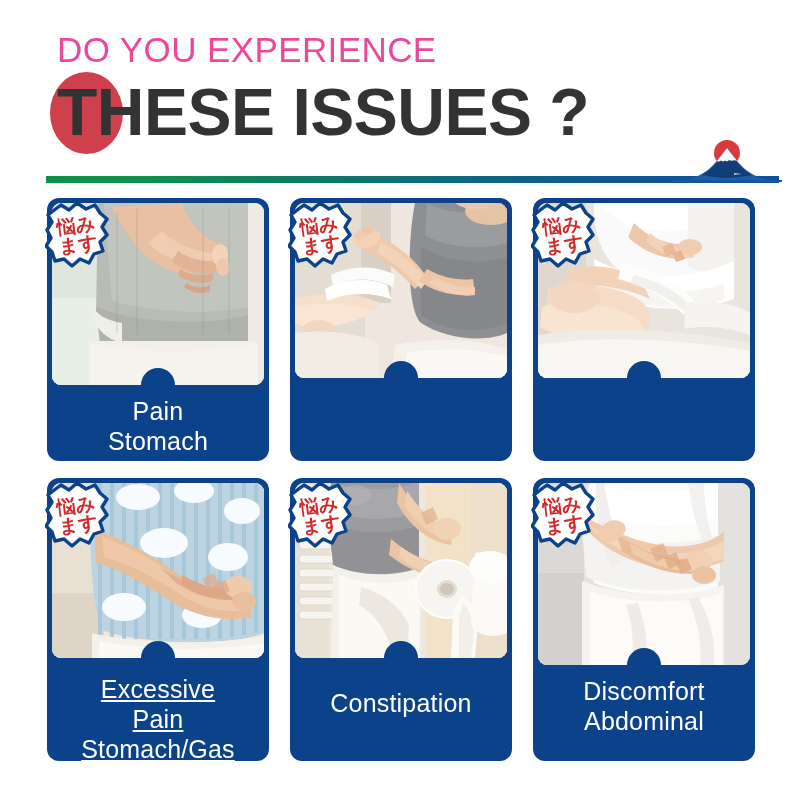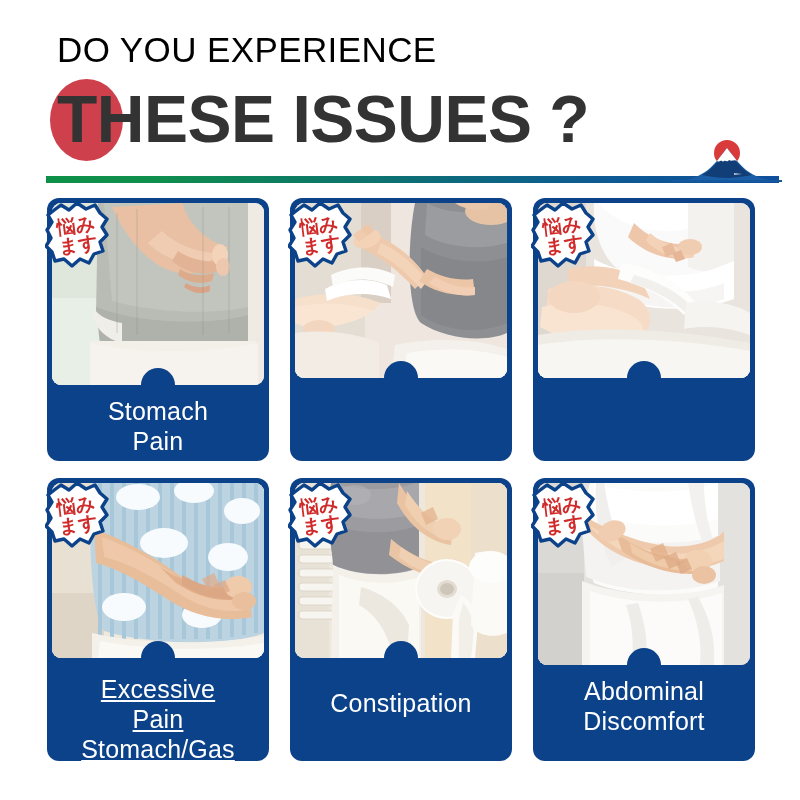--- a/index.html
+++ b/index.html
@@ -27,28 +27,28 @@
     height: 190px;
   }
 
   .kicker {
     position: absolute;
     left: 57px;
     top: 30px;
     font-size: 35px;
     font-weight: 400;
     letter-spacing: 0.4px;
-    color: #000000;
+    color: #ec4899;
     white-space: nowrap;
   }
 
   .headline-wrap {
     position: absolute;
     left: 57px;
-    top: 78px;
+    top: 71px;
     height: 82px;
     white-space: nowrap;
     text-align: center;
   }
 
   .red-dot {
     position: absolute;
     left: -7px;
     top: 1px;
     width: 73px;
@@ -259,22 +259,22 @@
           <path d="M8 10 L16 4 L24 9 L32 2 L41 8 L50 4 L55 12 L62 18
                    L57 26 L62 34 L55 41 L58 50 L49 53 L44 62 L35 58
                    L27 65 L19 58 L10 60 L7 51 L1 45 L6 37 L2 29 L7 21 L3 14 Z" fill="#ffffff" stroke="#0b4289" stroke-width="3.4" stroke-linejoin="round"></path>
         </svg>
         <div class="badge-text">
           <b>悩み</b>
           <b>ます</b>
         </div>
       </div>
       <div class="card-label">
+        <span>Pain</span>
         <span>Stomach</span>
-        <span>Pain</span>
       </div>
     </div>
 
     <div class="card rows1">
       <div class="card-photo">
         <svg class="photo-art" viewBox="0 0 212 175" preserveAspectRatio="none">
           <rect width="212" height="175" fill="#efe7df"></rect>
           <rect x="0" y="0" width="70" height="175" fill="#e4ddd4"></rect>
           <rect x="66" y="0" width="30" height="100" fill="#d9cfc4"></rect>
           <path d="M120 0 H212 V130 C190 140 150 136 126 120 C112 108 112 40 120 0 Z" fill="#8d8f93"></path>
@@ -546,19 +546,19 @@
           <path d="M8 10 L16 4 L24 9 L32 2 L41 8 L50 4 L55 12 L62 18
                    L57 26 L62 34 L55 41 L58 50 L49 53 L44 62 L35 58
                    L27 65 L19 58 L10 60 L7 51 L1 45 L6 37 L2 29 L7 21 L3 14 Z" fill="#ffffff" stroke="#0b4289" stroke-width="3.4" stroke-linejoin="round"></path>
         </svg>
         <div class="badge-text">
           <b>悩み</b>
           <b>ます</b>
         </div>
       </div>
       <div class="card-label">
+        <span>Discomfort</span>
         <span>Abdominal</span>
-        <span>Discomfort</span>
       </div>
     </div>
 
   </div>
 </div>
 
 </body></html>

